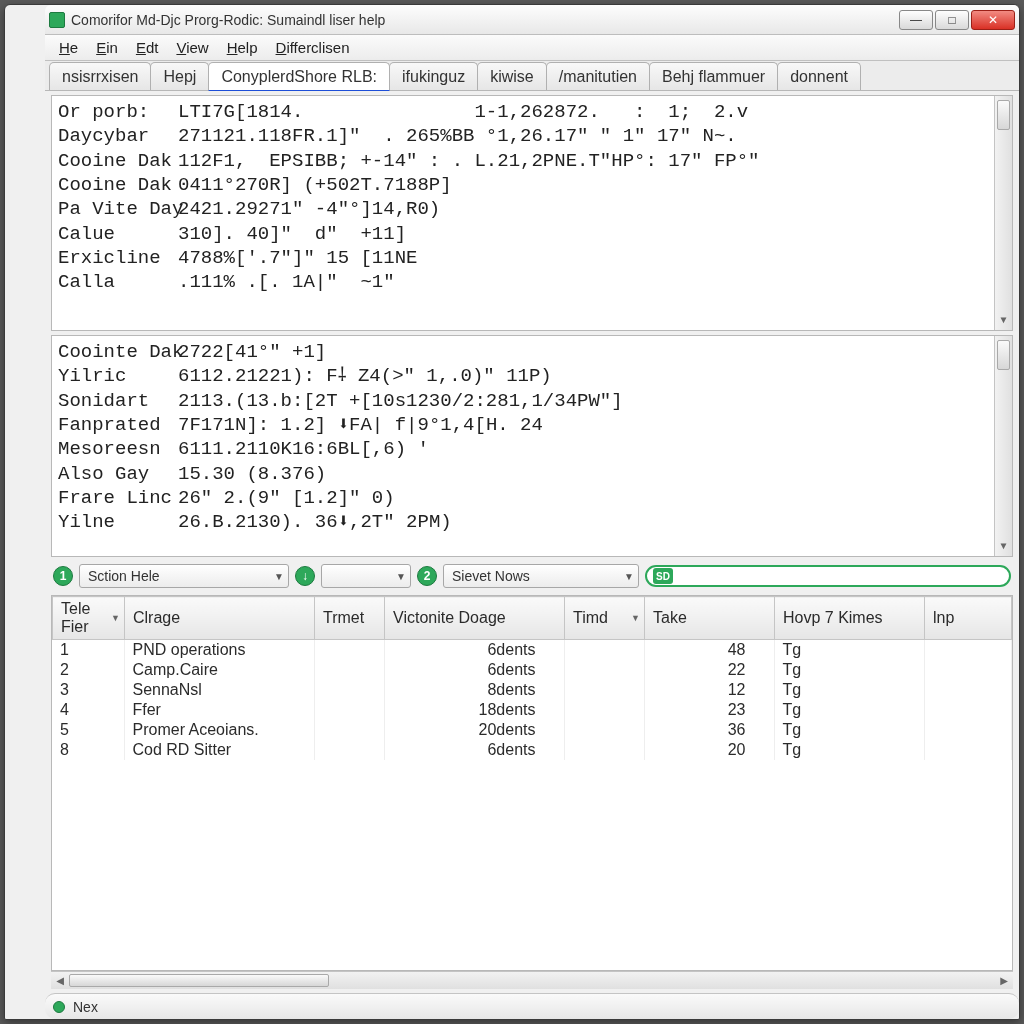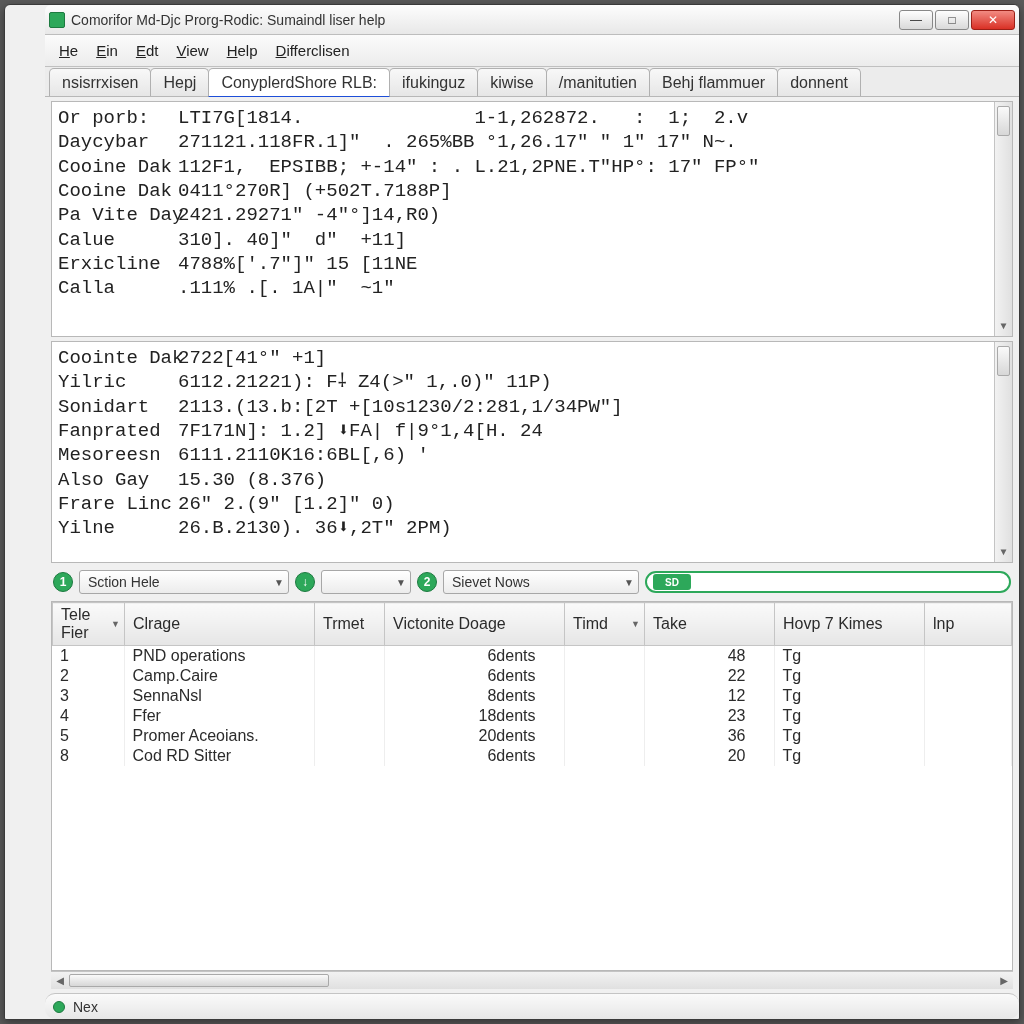--- a/index.html
+++ b/index.html
@@ -4,21 +4,21 @@
 <style>
   * { box-sizing: border-box; margin: 0; padding: 0; }
   html, body { width: 1024px; height: 1024px; overflow: hidden; font-family: "Segoe UI", Tahoma, sans-serif; font-size: 13px; background: #5a5a5a; }
   .window { position: absolute; left: 4px; top: 4px; right: 4px; bottom: 4px; background: #f0f0f0; border: 1px solid #3a3a3a; border-radius: 6px 6px 2px 2px; display: flex; flex-direction: column; box-shadow: 0 3px 10px rgba(0,0,0,0.4); padding-left: 40px; }
   .titlebar { height: 30px; background: linear-gradient(#fdfdfd,#e8e8e8); border-bottom: 1px solid #bdbdbd; display: flex; align-items: center; padding: 0 4px; border-radius: 6px 6px 0 0; }
   .titlebar .app-icon { width: 16px; height: 16px; background:#2da85a; border:1px solid #1d7a40; margin-right:6px; border-radius:2px; }
   .titlebar .title { flex: 1; font-size: 14px; color:#333; white-space:nowrap; overflow:hidden; }
   .winbtns { display:flex; gap:2px; }
   .winbtn { width:34px; height:20px; border:1px solid #888; background:linear-gradient(#fefefe,#d9d9d9); border-radius:3px; display:flex; align-items:center; justify-content:center; font-size:12px; color:#333; }
   .winbtn.close { background:linear-gradient(#f28b82,#d93025); color:#fff; border-color:#9c1f16; width:44px; }
-  .menubar { height:32px; background:linear-gradient(#fbfbfb,#ececec); border-bottom:1px solid #c0c0c0; display:flex; align-items:center; padding:0 6px; gap:2px; font-size:15px; color:#222; }
+  .menubar { height:26px; background:linear-gradient(#fbfbfb,#ececec); border-bottom:1px solid #c0c0c0; display:flex; align-items:center; padding:0 6px; gap:2px; font-size:15px; color:#222; }
   .menubar .mitem { padding:2px 8px; border-radius:3px; cursor:default; }
   .menubar .mitem u { text-decoration:underline; }
   .tabstrip { height:30px; background:#ececec; border-bottom:1px solid #b7b7b7; display:flex; align-items:flex-end; padding:0 4px; gap:0; font-size:16px; color:#333; }
   .tab { padding:5px 12px 4px; border:1px solid #b0b0b0; border-bottom:none; background:linear-gradient(#f8f8f8,#e6e6e6); border-radius:5px 5px 0 0; margin-right:-1px; white-space:nowrap; }
   .tab.active { background:#fff; position:relative; z-index:2; border-bottom:1px solid #1d4ed8; margin-bottom:-1px; }
   .content { flex:1; display:flex; flex-direction:column; padding:4px 6px 0 6px; gap:4px; min-height:0; }
   .mono-pane { background:#fff; border:1px solid #b8b8b8; padding:4px 6px; font-family:"Courier New",monospace; font-size:19px; line-height:1.28; color:#222; position:relative; overflow:hidden; }
   .pane1 { height:236px; }
   .pane2 { height:222px; }
   .mono-row { white-space:pre; }
@@ -27,21 +27,21 @@
   .scrollbar-v .thumb { position:absolute; left:2px; right:2px; top:4px; height:30px; background:linear-gradient(#fafafa,#d7d7d7); border:1px solid #a9a9a9; border-radius:2px; }
   .scrollbar-v .arrow { position:absolute; left:0; right:0; height:18px; display:flex; align-items:center; justify-content:center; font-size:10px; color:#666; }
   .controlbar { height:30px; display:flex; align-items:center; gap:6px; padding:0 2px; }
   .badge { width:20px; height:20px; border-radius:50%; background:#2da85a; color:#fff; display:flex; align-items:center; justify-content:center; font-size:12px; font-weight:bold; border:1px solid #1d7a40; }
   .combo { height:24px; border:1px solid #a7a7a7; background:linear-gradient(#fff,#ececec); border-radius:3px; display:flex; align-items:center; padding:0 20px 0 8px; position:relative; font-size:14px; color:#333; }
   .combo .chev { position:absolute; right:4px; top:50%; transform:translateY(-50%); font-size:10px; color:#555; }
   .combo.section { width:210px; }
   .combo.small { width:90px; }
   .combo.sievet { width:196px; }
   .sd-pill { flex:1; height:22px; border:2px solid #2da85a; border-radius:11px; background:#fff; display:flex; align-items:center; padding:0 6px; gap:6px; }
-  .sd-pill .sd { width:38px; height:16px; background:#2da85a; color:#fff; border-radius:3px; font-size:10px; display:flex; align-items:center; justify-content:center; font-weight:bold; }
+  .sd-pill .sd { width:20px; height:16px; background:#2da85a; color:#fff; border-radius:3px; font-size:10px; display:flex; align-items:center; justify-content:center; font-weight:bold; }
   .grid-wrap { flex:1; border:1px solid #b8b8b8; background:#fff; display:flex; flex-direction:column; min-height:0; }
   table.grid { width:100%; border-collapse:collapse; font-size:16px; color:#2b2b2b; }
   table.grid th { background:linear-gradient(#fafafa,#e6e6e6); border:1px solid #c5c5c5; padding:3px 8px; text-align:left; font-weight:normal; position:relative; }
   table.grid th .sort { font-size:9px; color:#666; position:absolute; right:4px; top:50%; transform:translateY(-50%); }
   table.grid td { border-right:1px solid #eee; padding:1px 8px; }
   table.grid td.num { text-align:right; padding-right:28px; }
   .grid-body { flex:1; overflow:hidden; position:relative; }
   .hscroll { height:18px; background:linear-gradient(#f2f2f2,#e0e0e0); border-top:1px solid #c4c4c4; position:relative; margin:0 6px 4px 6px; }
   .hscroll .thumb { position:absolute; top:2px; bottom:2px; left:18px; width:260px; background:linear-gradient(#fafafa,#d7d7d7); border:1px solid #a9a9a9; border-radius:2px; }
   .hscroll .arr { position:absolute; top:0; bottom:0; width:18px; display:flex; align-items:center; justify-content:center; font-size:10px; color:#666; }

